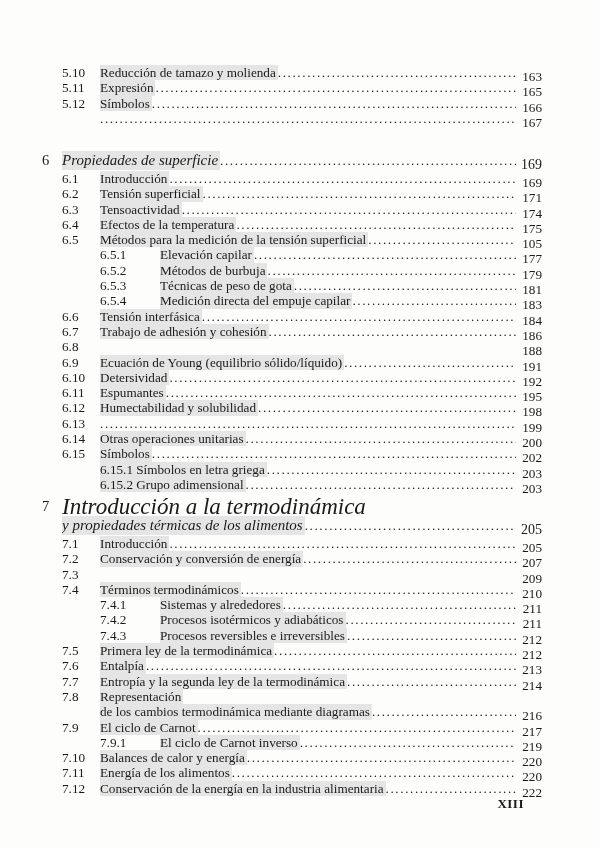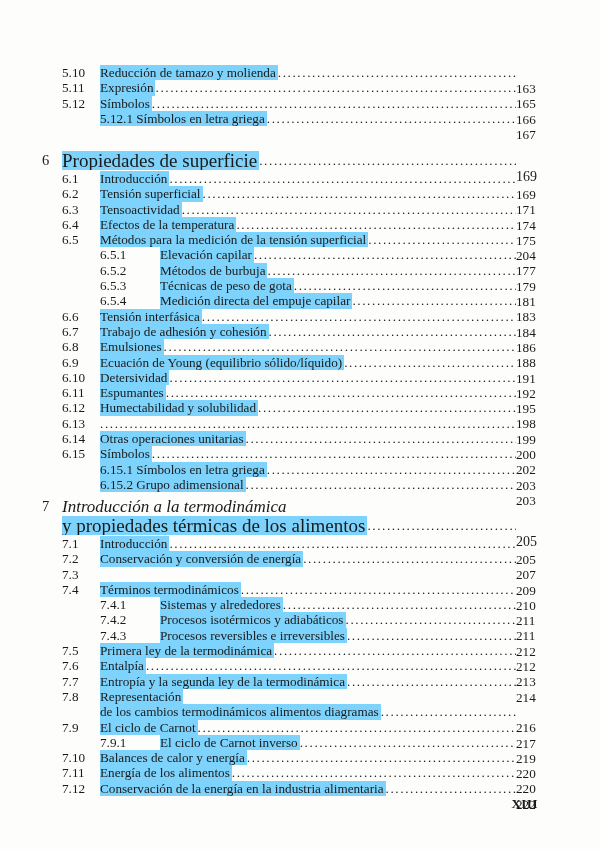--- a/index.html
+++ b/index.html
@@ -3,37 +3,37 @@
 <meta charset="utf-8">
 <style>
   html, body { margin: 0; padding: 0; background: #fdfdfb; }
   body { width: 600px; height: 849px; position: relative; overflow: hidden;
          font-family: "Liberation Serif", "DejaVu Serif", serif; color: #1a1a1a; }
   .page { position: absolute; left: 0; top: 0; width: 600px; height: 751px; }
   .block { position: absolute; left: 0; width: 600px; }
   .row { position: relative; height: 15.3px; font-size: 13.2px; line-height: 15.3px; white-space: nowrap; }
   .num { position: absolute; left: 62px; top: 0; }
   .title { position: absolute; top: 0; right: 84px; overflow: hidden; display: flex; }
-  .title .t { flex: none; background: #7dd3fc; padding-right: 2px; }
+  .title .t { flex: none; background: #e5e5e5; padding-right: 2px; }
   .title .dots { flex: 1; overflow: hidden; letter-spacing: 1.6px; }
   .title .dots::after { content: "...................................................................................................................................................................................................................................."; }
-  .page-no { position: absolute; right: 58px; top: 16px; width: 26px; }
+  .page-no { position: absolute; right: 58px; top: 4px; text-align: right; width: 26px; }
   .lvl2 .title { left: 100px; }
   .lvl3 .num { left: 100px; }
   .lvl3 .title { left: 160px; }
   .lvl3b .title { left: 100px; }
   .chap { height: 19px; line-height: 19px; }
   .chap .cnum { position: absolute; left: 42px; top: 0; font-size: 14.5px; }
   .chap .title { left: 62px; right: 84px; }
-  .chap .title .t { font-size: 19px; }
+  .chap .title .t { font-style: italic; font-size: 15px; }
   .chap .title .dots { font-size: 13.2px; }
   .chap .page-no { font-size: 14px; }
   .cont { position: relative; height: 19px; line-height: 19px; }
-  .cont .t2 { position: absolute; left: 62px; font-style: italic; font-size: 17px; }
-  .folio { position: absolute; right: 62px; top: 796px; font-size: 13px; font-weight: bold; letter-spacing: 0.5px; }
+  .cont .t2 { position: absolute; left: 62px; font-style: italic; font-size: 23px; }
+  .folio { position: absolute; right: 76px; top: 796px; font-size: 13px; font-weight: bold; letter-spacing: 0.5px; }
 </style>
 </head>
 <body>
 
 <div class="page">
 
   <div class="block" id="sec5" style="top:65px;">
       <div class="row lvl2">
         <span class="num">5.10</span>
         <span class="title">
@@ -53,21 +53,20 @@
       <div class="row lvl2">
         <span class="num">5.12</span>
         <span class="title">
           <span class="t">Símbolos</span>
           <span class="dots"></span>
         </span>
         <span class="page-no">166</span>
       </div>
       <div class="row lvl3b">
         <span class="title" style="left: 100px;">
-          <span class="t">5.12.1 Símbolos en letra griega</span>
           <span class="dots"></span>
         </span>
         <span class="page-no">167</span>
       </div>
     </div>
 
   <div class="block" id="ch6" style="top:151px;">
     <div class="row chap">
       <span class="cnum">6</span>
       <span class="title">
@@ -108,21 +107,21 @@
             <span class="dots"></span>
           </span>
           <span class="page-no">175</span>
         </div>
         <div class="row lvl2">
           <span class="num">6.5</span>
           <span class="title">
             <span class="t">Métodos para la medición de la tensión superficial</span>
             <span class="dots"></span>
           </span>
-          <span class="page-no">204</span>
+          <span class="page-no">105</span>
         </div>
         <div class="row lvl3">
           <span class="num">6.5.1</span>
           <span class="title">
             <span class="t">Elevación capilar</span>
             <span class="dots"></span>
           </span>
           <span class="page-no">177</span>
         </div>
         <div class="row lvl3">
@@ -160,24 +159,20 @@
         <div class="row lvl2">
           <span class="num">6.7</span>
           <span class="title">
             <span class="t">Trabajo de adhesión y cohesión</span>
             <span class="dots"></span>
           </span>
           <span class="page-no">186</span>
         </div>
         <div class="row lvl2">
           <span class="num">6.8</span>
-          <span class="title">
-            <span class="t">Emulsiones</span>
-            <span class="dots"></span>
-          </span>
           <span class="page-no">188</span>
         </div>
         <div class="row lvl2">
           <span class="num">6.9</span>
           <span class="title">
             <span class="t">Ecuación de Young (equilibrio sólido/líquido)</span>
             <span class="dots"></span>
           </span>
           <span class="page-no">191</span>
         </div>
@@ -336,21 +331,21 @@
         </div>
         <div class="row lvl2">
           <span class="num">7.8</span>
           <span class="title">
             <span class="t">Representación</span>
           </span>
           <span class="page-no"></span>
         </div>
         <div class="row lvl2">
           <span class="title" style="left: 100px;">
-            <span class="t">de los cambios termodinámicos alimentos diagramas</span>
+            <span class="t">de los cambios termodinámica mediante diagramas</span>
             <span class="dots"></span>
           </span>
           <span class="page-no">216</span>
         </div>
         <div class="row lvl2">
           <span class="num">7.9</span>
           <span class="title">
             <span class="t">El ciclo de Carnot</span>
             <span class="dots"></span>
           </span>

